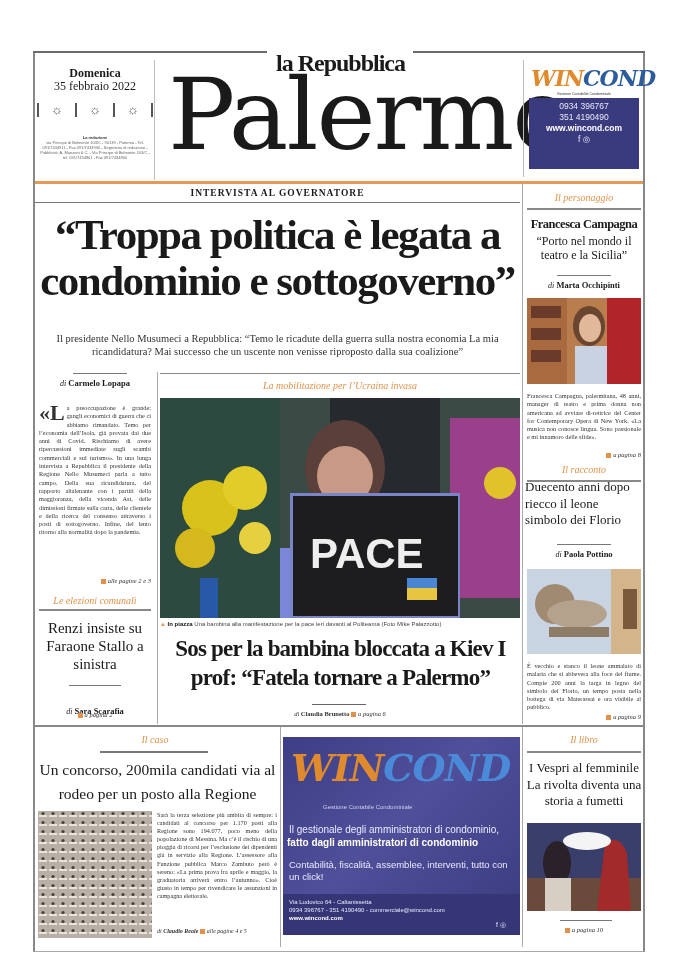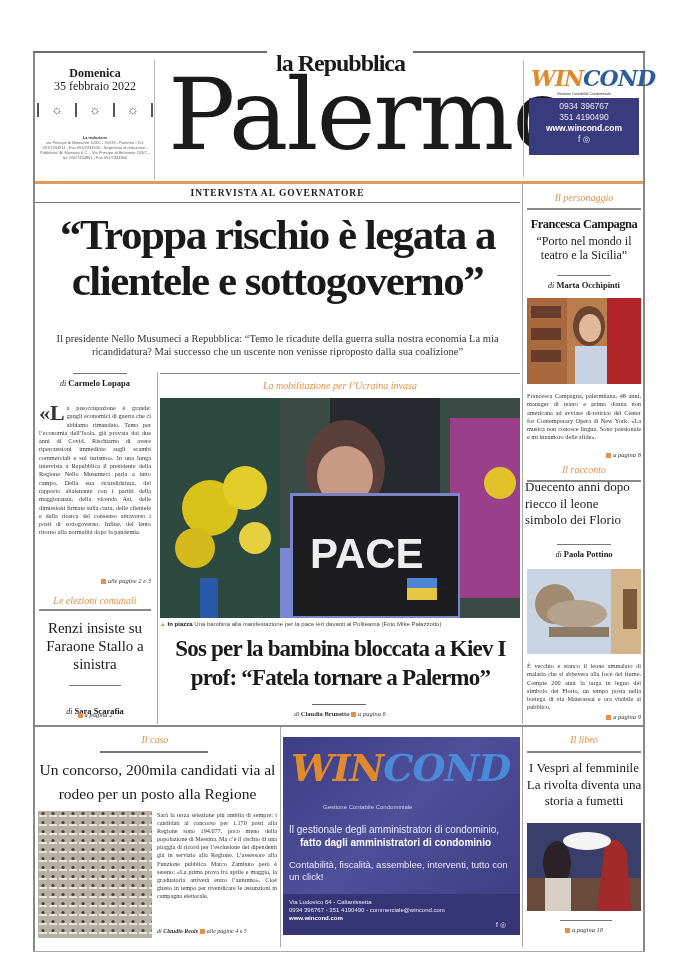--- a/index.html
+++ b/index.html
@@ -32,21 +32,21 @@
   .thermo { width: 2px; height: 14px; background: #555; position: relative; }
   .sun { font-size: 13px; color: #666; }
   #redazione { top: 75px; left: 4px; width: 112px; font-size: 4px; line-height: 5px; color: #666; text-align: center; font-family: "Liberation Sans", sans-serif; }
 
   #ad-top { left: 523px; top: 60px; width: 120px; height: 117px; border-left: 1px solid #bbb; padding: 2px 5px; }
   .wincond-logo { font-family: "DejaVu Serif", serif; font-weight: bold; font-style: italic; letter-spacing: -1px; }
   .wincond-logo .w { color: #e08a2e; }
   .wincond-logo .c { color: #2c5c9c; }
   #ad-top-logo { left: 7px; top: 5px; width: 106px; text-align: center; font-size: 22px; }
   #ad-top-tag { left: 7px; top: 32px; width: 106px; text-align: center; font-size: 3.5px; color: #333; font-family: "Liberation Sans", sans-serif; }
-  #ad-top-panel { left: 5px; top: 38px; width: 110px; height: 57px; background: #3a3a7e; color: #e8e8f8; text-align: center; font-family: "Liberation Sans", sans-serif; padding-top: 3px; }
+  #ad-top-panel { left: 5px; top: 38px; width: 110px; height: 71px; background: #3a3a7e; color: #e8e8f8; text-align: center; font-family: "Liberation Sans", sans-serif; padding-top: 3px; }
   #ad-top-panel div { font-size: 8.5px; line-height: 11px; }
   #ad-top-panel .url { font-weight: bold; color: #fff; }
 
   
   #section-label { left: 35px; top: 188px; width: 485px; text-align: center; font-size: 9.5px; font-weight: bold; letter-spacing: 1px; }
   #section-rule { left: 35px; top: 202px; width: 485px; height: 1px; background: #777; }
   #main-headline { left: 30px; top: 212px; width: 495px; text-align: center; font-size: 43px; line-height: 46px; font-weight: bold; letter-spacing: -1.5px; font-family: "Liberation Serif", serif; }
   #main-sub { left: 35px; top: 332px; width: 485px; text-align: center; font-size: 10.5px; line-height: 13px; color: #333; }
 
   
@@ -105,21 +105,21 @@
   #caso-body { left: 157px; top: 811px; width: 120px; font-size: 6.2px; line-height: 8.1px; }
   #caso-ref { left: 157px; top: 928px; width: 124px; font-size: 6px; }
 
   #vdiv-b1 { left: 280px; top: 727px; width: 1px; height: 220px; background: #aaa; }
   #vdiv-b2 { left: 522px; top: 727px; width: 1px; height: 220px; background: #aaa; }
 
   #ad-bottom { left: 283px; top: 737px; width: 237px; height: 198px; background: linear-gradient(135deg, #3e3e86 0%, #4f4f9a 45%, #3b3b80 100%); color: #e8e8ff; font-family: "Liberation Sans", sans-serif; overflow: hidden; }
   #adb-logo { left: 8px; top: 8px; font-size: 38px; }
   #adb-tag { left: 40px; top: 67px; font-size: 6px; color: #d0d0ee; }
   #adb-line1 { left: 6px; top: 87px; width: 230px; font-size: 10px; }
-  #adb-line2 { left: 17px; top: 100px; width: 230px; font-size: 10px; font-weight: bold; color: #fff; }
+  #adb-line2 { left: 4px; top: 100px; width: 230px; font-size: 10px; font-weight: bold; color: #fff; }
   #adb-line3 { left: 6px; top: 122px; width: 230px; font-size: 9.5px; line-height: 12px; }
   #adb-footer { left: 0; top: 157px; width: 237px; height: 41px; background: #363676; padding: 4px 6px; }
   #adb-footer div { font-size: 6px; line-height: 8px; }
   #adb-url { font-weight: bold; color: #fff; }
   #adb-social { position: absolute; right: 14px; bottom: 6px; font-size: 7px; }
 
   #libro-kicker { left: 525px; top: 734px; width: 118px; }
   #libro-rule { left: 527px; top: 751px; width: 114px; height: 2px; background: #888; }
   #libro-headline { left: 525px; top: 760px; width: 118px; text-align: center; font-size: 13px; line-height: 16.5px; }
   #photo-fumetto { left: 527px; top: 823px; width: 114px; height: 88px; background: #3b3f6a; overflow: hidden; }
@@ -160,21 +160,21 @@
   <div id="ad-top-panel" class="abs">
     <div>0934 396767</div>
     <div>351 4190490</div>
     <div class="url">www.wincond.com</div>
     <div>f  ◎</div>
   </div>
 </div>
 
 <div id="section-label" class="abs">INTERVISTA AL GOVERNATORE</div>
 <div id="section-rule" class="abs"></div>
-<div id="main-headline" class="abs">“Troppa rischio è legata a clientele e sottogoverno”</div>
+<div id="main-headline" class="abs">“Troppa politica è legata a condominio e sottogoverno”</div>
 <div id="main-sub" class="abs">Il presidente Nello Musumeci a Repubblica: “Temo le ricadute della guerra sulla nostra economia La mia ricandidatura? Mai successo che un uscente non venisse riproposto dalla sua coalizione”</div>
 
 <div id="left-col" class="abs">
   <div id="lopapa-rule" class="abs thin"></div>
   <div id="byline-lopapa" class="abs byline"><i>di</i> <span>Carmelo Lopapa</span></div>
   <div id="lopapa-body" class="abs small-body">
     <span class="dropcap">«L</span><span>a preoccupazione è grande: gangli economici di guerra che ci abbiamo rimandato. Temo per l’economia dell’Isola, già provata dai due anni di Covid. Rischiamo di avere ripercussioni immediate sugli scambi commerciali e sul turismo». In una lunga intervista a Repubblica il presidente della Regione Nello Musumeci parla a tutto campo. Della sua ricandidatura, del rapporto altalenante con i partiti della maggioranza, della vicenda Ast, delle dimissioni firmate sulla carta, delle clientele e della ricerca del consenso attraverso i posti di sottogoverno. Infine, del lento ritorno alla normalità dopo la pandemia.</span>
   </div>
   <div id="lopapa-ref" class="abs pagref"><span class="dot"></span><span>alle pagine 2 e 3</span></div>
 

